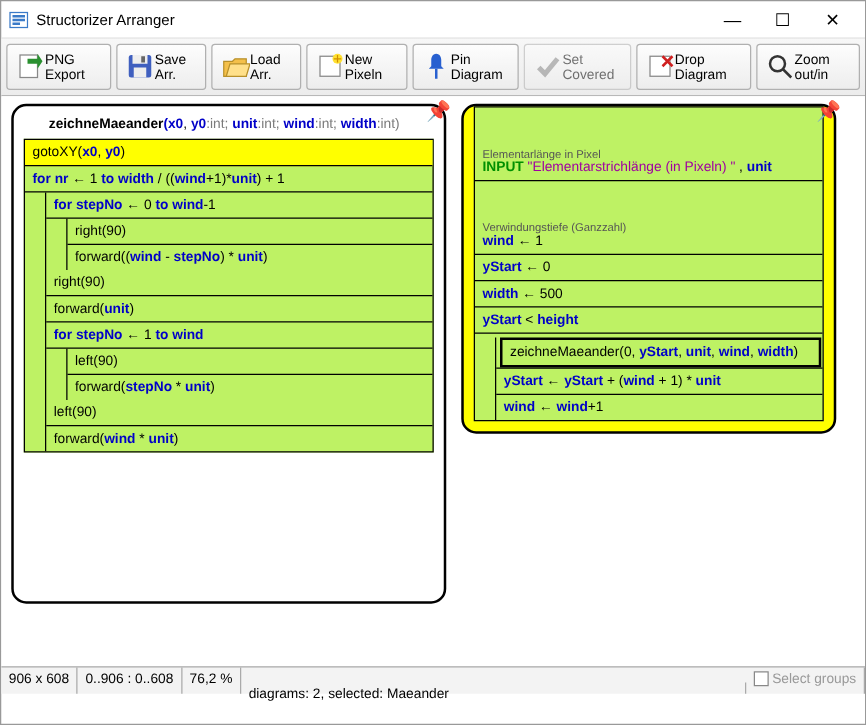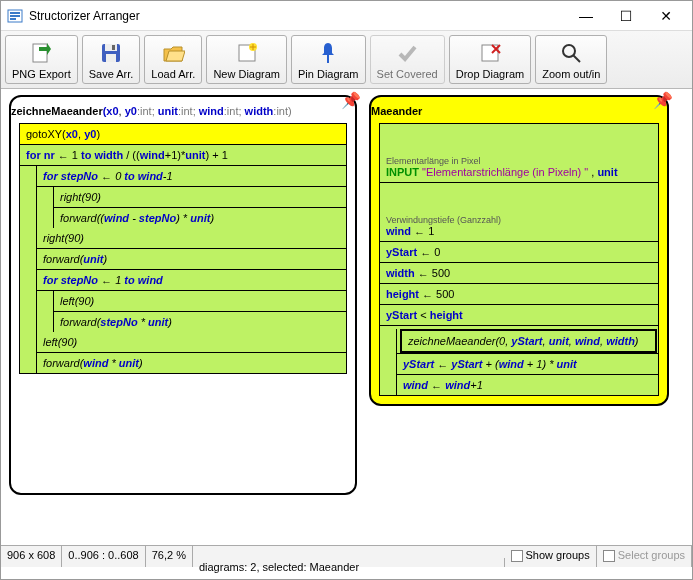--- a/index.html
+++ b/index.html
@@ -2,37 +2,37 @@
 <html><head>
 <meta charset="utf-8">
 <style>
 * { box-sizing: border-box; margin: 0; padding: 0; }
 body { font-family: "Segoe UI", Tahoma, sans-serif; font-size: 11px; background: #fff; width: 693px; height: 580px; overflow: hidden; border: 1px solid #999; }
 .titlebar { height: 30px; display: flex; align-items: center; padding: 0 6px; border-bottom: 1px solid #ddd; }
 .titlebar .icon { width: 16px; height: 16px; margin-right: 6px; }
 .titlebar .title { flex: 1; font-size: 12px; }
 .titlebar .winbtn { width: 40px; height: 28px; display: flex; align-items: center; justify-content: center; font-size: 14px; }
 .toolbar { display: flex; background: linear-gradient(#f7f7f7,#ececec); border-bottom: 1px solid #b8b8b8; padding: 2px; }
-.tbtn { border: 1px solid #b0b0b0; background: linear-gradient(#fdfdfd,#ededed); border-radius: 3px; margin: 2px; padding: 4px 6px 3px 6px; display: flex; flex-direction: column; align-items: center; justify-content: center; font-size: 11px; min-width: 56px; cursor: pointer; }
+.tbtn { border: 1px solid #b0b0b0; background: linear-gradient(#fdfdfd,#ededed); border-radius: 3px; margin: 2px; padding: 4px 6px 3px 6px; display: flex; flex-direction: row; align-items: center; justify-content: center; font-size: 11px; min-width: 56px; cursor: pointer; }
 .tbtn.disabled { opacity: 0.55; }
 .tbtn .ticon { width: 26px; height: 26px; margin-bottom: 2px; display: flex; align-items: center; justify-content: center; }
 .canvas { position: relative; background: #fff; height: 444px; overflow: hidden; }
 .diagram { position: absolute; border: 2px solid #000; border-radius: 12px; background: #fff; }
 .diagram.yellow { background: #ffff00; }
 .diagram .pin { position: absolute; top: -6px; right: -6px; font-size: 16px; color: #1e50c8; }
-.dgheader { font-weight: bold; font-size: 11px; padding: 8px 10px 6px 0; }
+.dgheader { font-weight: bold; font-size: 11px; padding: 8px 10px 6px 28px; }
 .kw { color: #0000c8; font-weight: bold; }
 .txt { color: #000; font-weight: normal; }
 .params { font-weight: bold; }
 .params .pt { color: #7a7a7a; font-weight: normal; }
 .block { border: 1px solid #000; margin: 0 8px 4px 8px; background: #bef264; }
 .row { border-bottom: 1px solid #000; padding: 4px 6px; font-size: 11px; }
 .row:last-child { border-bottom: none; }
 .row.yellow { background: #ffff00; }
-.inner1 { margin-left: 16px; border-left: 1px solid #000; font-style: italic; }
+.inner1 { margin-left: 16px; border-left: 1px solid #000; }
 .comment { font-size: 9px; color: #555; margin-top: 28px; }
 .inputkw { color: #009000; font-weight: bold; }
 .str { color: #a000a0; }
 .statusbar { display: flex; border-top: 1px solid #aaa; background: #f3f3f3; height: 22px; font-size: 11px; }
 .statusbar .cell { border-right: 1px solid #aaa; padding: 3px 6px; white-space: nowrap; }
 .statusbar .cell.grow { flex: 1; margin-top: 12px; }
 .chk { display: inline-block; width: 12px; height: 12px; border: 1px solid #888; background: #fff; vertical-align: middle; margin-right: 3px; }
 .gap { height: 12px; background: #fff; }
 svg { display: block; }
 </style>
@@ -85,21 +85,21 @@
     <span>Load Arr.</span>
   </div>
   <div class="tbtn">
     <span class="ticon">
         <svg width="24" height="24">
           <rect x="4" y="4" width="16" height="16" fill="#fff" stroke="#888"></rect>
           <circle cx="18" cy="6" r="4" fill="#ffe030"></circle>
           <path d="M18 3 L18 9 M15 6 L21 6" stroke="#d09000" stroke-width="1"></path>
         </svg>
       </span>
-    <span>New Diagram</span>
+    <span>New Pixeln</span>
   </div>
   <div class="tbtn">
     <span class="ticon">
         <svg width="24" height="24">
           <path d="M12 2 C15 2 16 5 16 7 L16 12 L18 14 L6 14 L8 12 L8 7 C8 5 9 2 12 2 Z" fill="#2860d0"></path>
           <rect x="11" y="14" width="2" height="8" fill="#2860d0"></rect>
         </svg>
       </span>
     <span>Pin Diagram</span>
   </div>
@@ -155,48 +155,45 @@
           <div class="row"><span>forward(</span><span class="kw">stepNo</span><span> * </span><span class="kw">unit</span><span>)</span></div>
         </div>
         <div class="row"><span>left(90)</span></div>
         <div class="row"><span>forward(</span><span class="kw">wind</span><span> * </span><span class="kw">unit</span><span>)</span></div>
       </div>
     </div>
   </div>
 
   <div class="diagram yellow" style="left:368px; top:6px; width:300px;">
     <span class="pin">📌</span>
-    <div class="dgheader">Maeander</div>
     <div class="block" style="margin-bottom:8px;">
       <div class="row">
         <div class="comment">Elementarlänge in Pixel</div>
         <span class="inputkw">INPUT</span> <span class="str">"Elementarstrichlänge (in Pixeln) "</span><span> , </span><span class="kw">unit</span>
       </div>
       <div class="row">
         <div class="comment">Verwindungstiefe (Ganzzahl)</div>
         <span class="kw">wind</span><span> ← 1</span>
       </div>
       <div class="row"><span class="kw">yStart</span><span> ← 0</span></div>
       <div class="row"><span class="kw">width</span><span> ← 500</span></div>
-      <div class="row"><span class="kw">height</span><span> ← 500</span></div>
       <div class="row"><span class="kw">yStart</span><span> &lt; </span><span class="kw">height</span></div>
       <div class="inner1">
         <div style="border:2px solid #000; margin:3px 1px 0 3px;">
           <div class="row" style="border-bottom:none;"><span>zeichneMaeander(0, </span><span class="kw">yStart</span><span>, </span><span class="kw">unit</span><span>, </span><span class="kw">wind</span><span>, </span><span class="kw">width</span><span>)</span></div>
         </div>
         <div class="row" style="border-top:1px solid #000;"><span class="kw">yStart</span><span> ← </span><span class="kw">yStart</span><span> + (</span><span class="kw">wind</span><span> + 1) * </span><span class="kw">unit</span></div>
         <div class="row"><span class="kw">wind</span><span> ← </span><span class="kw">wind</span><span>+1</span></div>
       </div>
     </div>
   </div>
 
 </div>
 
 <div class="gap"></div>
 
 <div class="statusbar">
   <div class="cell">906 x 608</div>
   <div class="cell">0..906 : 0..608</div>
   <div class="cell">76,2 %</div>
   <div class="cell grow">diagrams: 2, selected: Maeander</div>
-  <div class="cell"><span class="chk"></span><span>Show groups</span></div>
   <div class="cell" style="color:#999;"><span class="chk"></span><span>Select groups</span></div>
 </div>
 
 </body></html>

